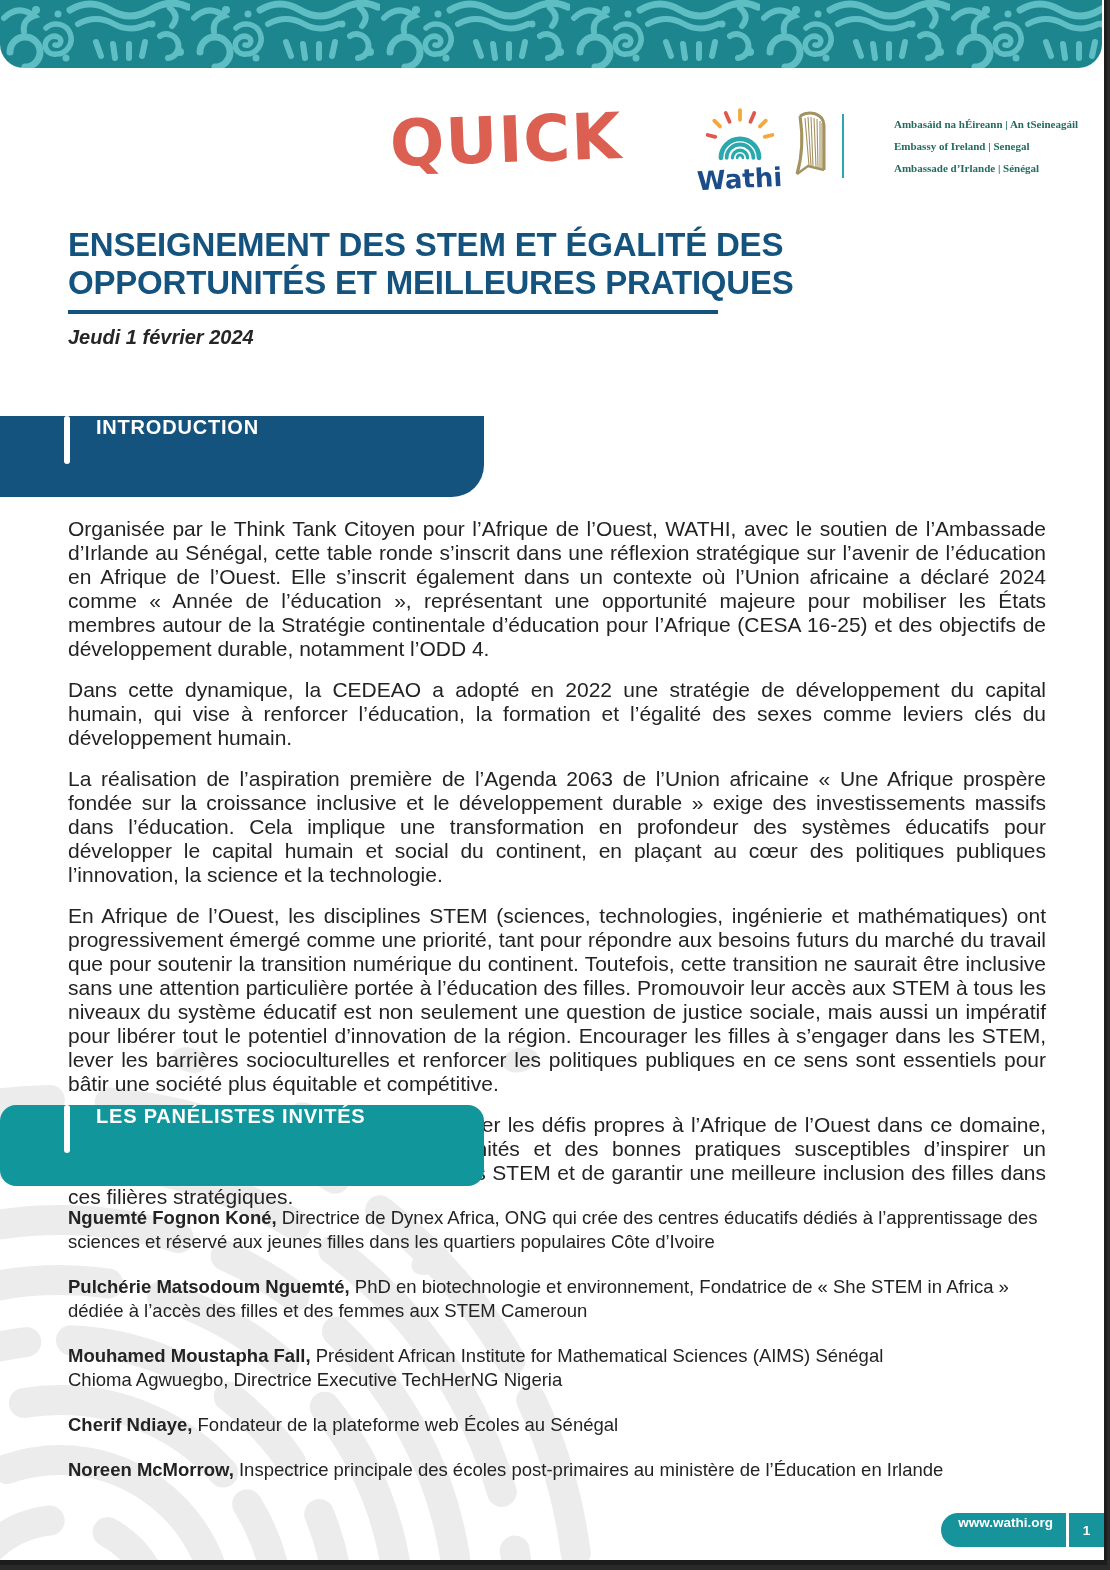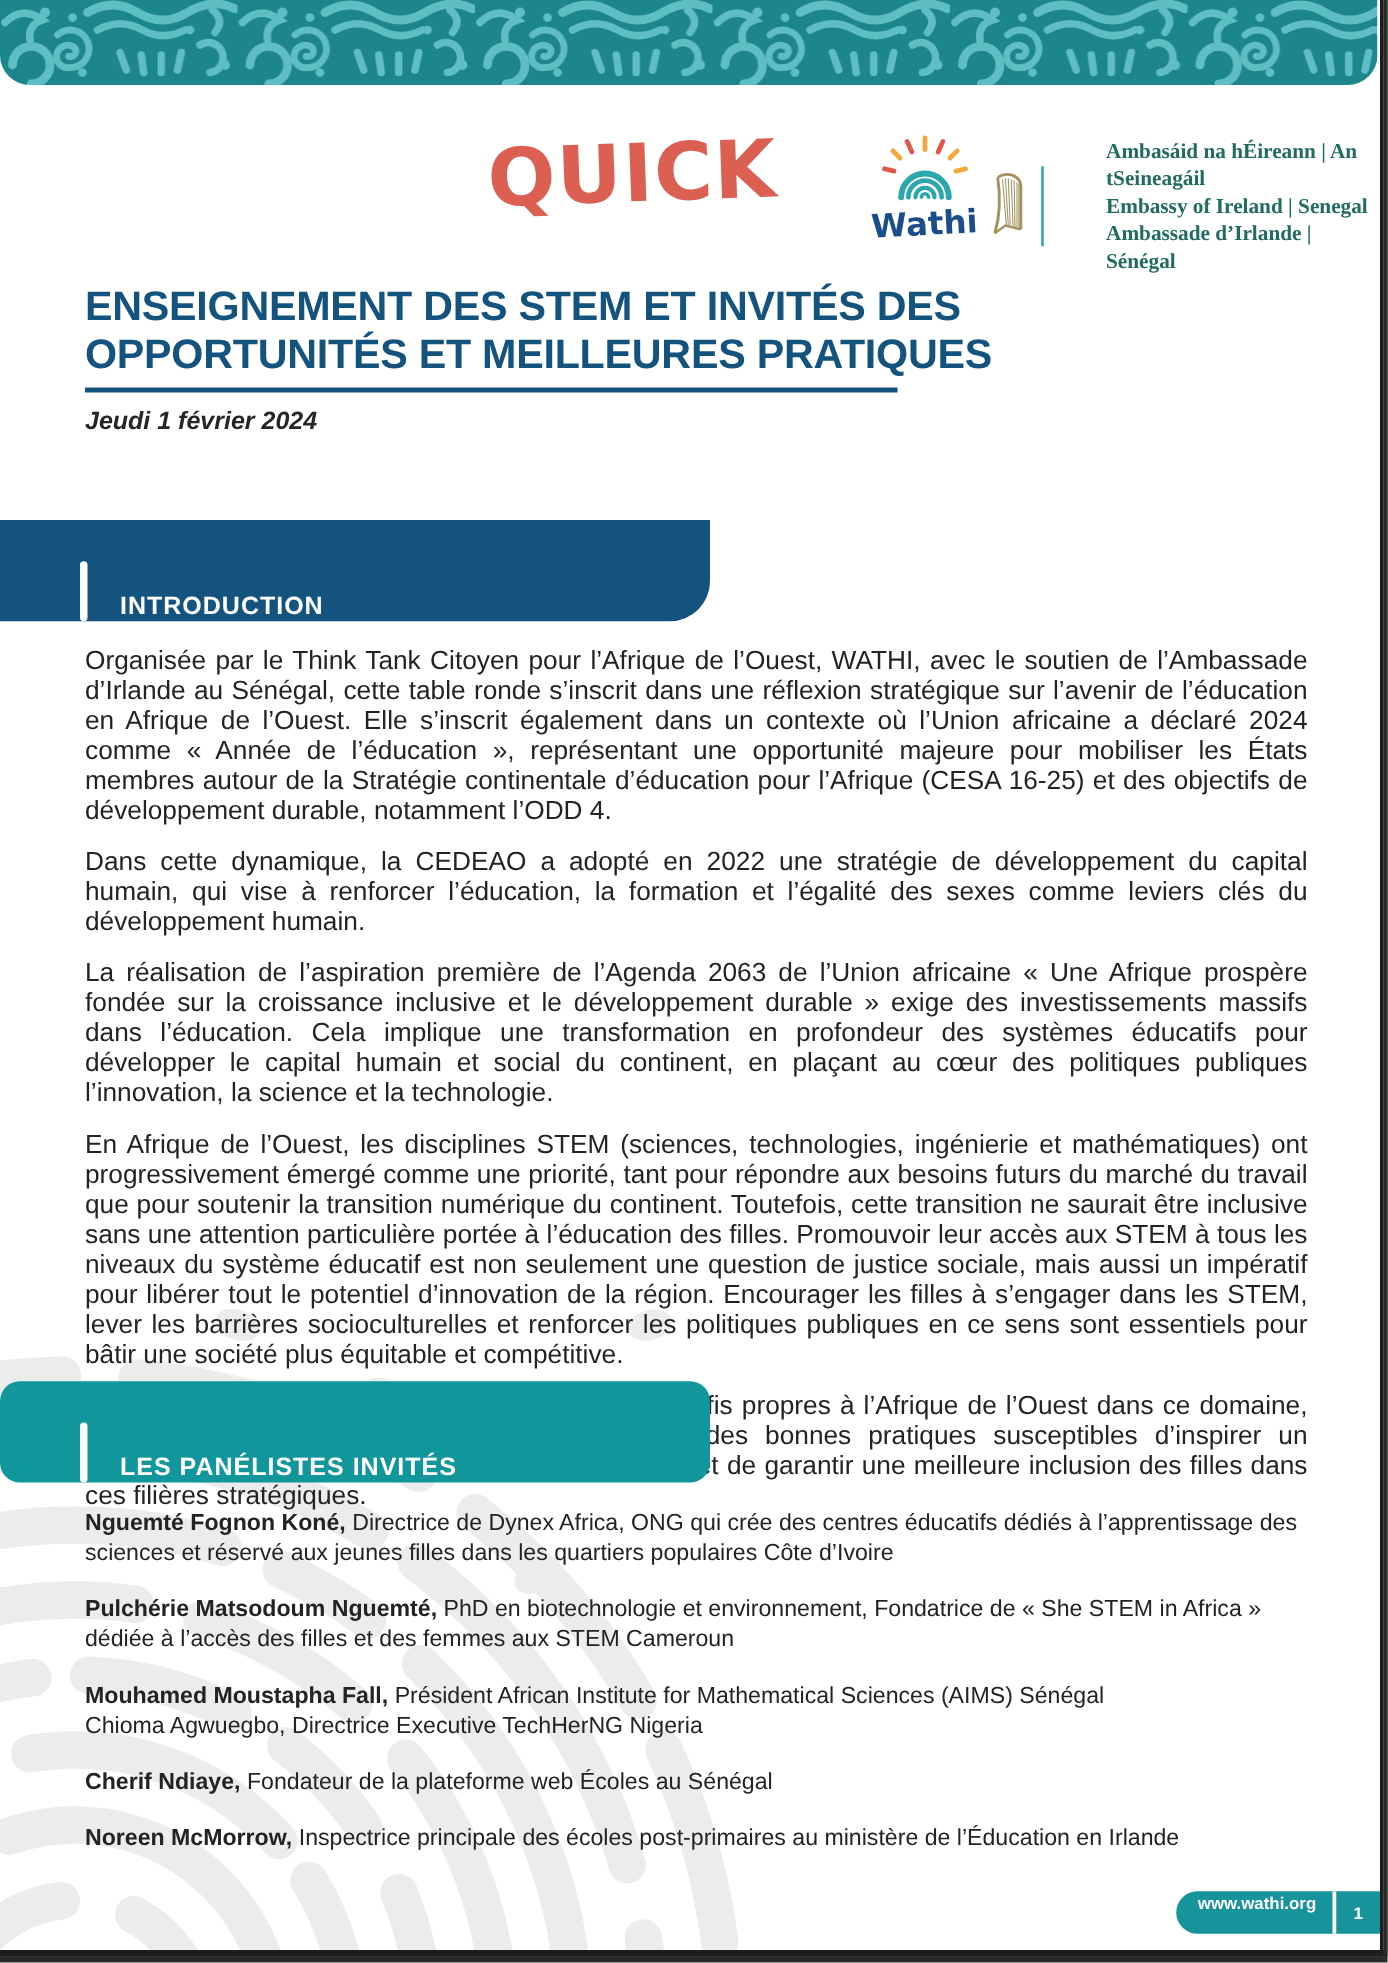--- a/index.html
+++ b/index.html
@@ -34,34 +34,34 @@
   .wathi { position:absolute; left:694px; top:6px; width:92px; text-align:center; }
   .wathi-text {
     font-family:"DejaVu Sans", sans-serif;
     font-weight:bold; font-size:26px; color:#1B4D8A;
     transform:rotate(-3deg); display:inline-block; margin-top:-4px;
   }
   .embassy { position:absolute; left:792px; top:10px; display:flex; align-items:center; }
   .emb-sep { width:2px; height:64px; background:#2BA8AE; margin:0 14px 0 12px; }
   .emb-lines {
     font-family:"Liberation Serif", serif;
-    font-size:17px; line-height:22px; color:#216B60; font-weight:bold;margin-left:36px;
+    font-size:11px; line-height:22px; color:#216B60; font-weight:bold;margin-left:36px;
   }
   
   .title-block { position:absolute; left:68px; top:226px; z-index:3; }
   .title-line {
     font-size:33px; line-height:38px; font-weight:bold;
     color:#15537F; letter-spacing:-0.2px;
   }
   .title-rule { width:650px; height:4px; background:#15537F; margin-top:8px; }
   .event-date { margin-top:12px; font-size:20px; font-style:italic; font-weight:bold; color:#262626; }
   
   .banner {
-    position:absolute; left:0; width:568px; height:81px;
-    display:flex; align-items:flex-end; z-index:3;
+    position:absolute; left:0; width:484px; height:81px;
+    display:flex; align-items:flex-start; z-index:3;
     border-radius:0 0 32px 0;
   }
   .banner-intro { top:416px; background:#15537F; }
   .banner-teal  { top:1105px; background:#11969C;border-radius:16px; }
   .banner-bar { width:6px; height:48px; background:#fff; border-radius:3px; margin-left:64px; }
   .banner-label { color:#fff; font-weight:bold; font-size:20px; margin-left:26px; letter-spacing:0.8px; }
   
   .intro-text {
     position:absolute; left:68px; top:517px; width:978px; z-index:1;
     font-size:21px; line-height:24px; color:#232323; text-align:justify;
@@ -183,21 +183,21 @@
       <div class="emb-sep"></div>
       <div class="emb-lines">
         <div>Ambasáid na hÉireann | An tSeineagáil</div>
         <div>Embassy of Ireland | Senegal</div>
         <div>Ambassade d’Irlande | Sénégal</div>
       </div>
     </div>
   </div>
 
   <div class="title-block">
-    <div class="title-line">ENSEIGNEMENT DES STEM ET INVITÉS DES</div>
+    <div class="title-line">ENSEIGNEMENT DES STEM ET ÉGALITÉ DES</div>
     <div class="title-line">OPPORTUNITÉS ET MEILLEURES PRATIQUES</div>
     <div class="title-rule"></div>
     <div class="event-date">Jeudi 1 février 2024</div>
   </div>
 
   <div class="banner banner-intro">
     <div class="banner-bar"></div>
     <div class="banner-label">INTRODUCTION</div>
   </div>
 

